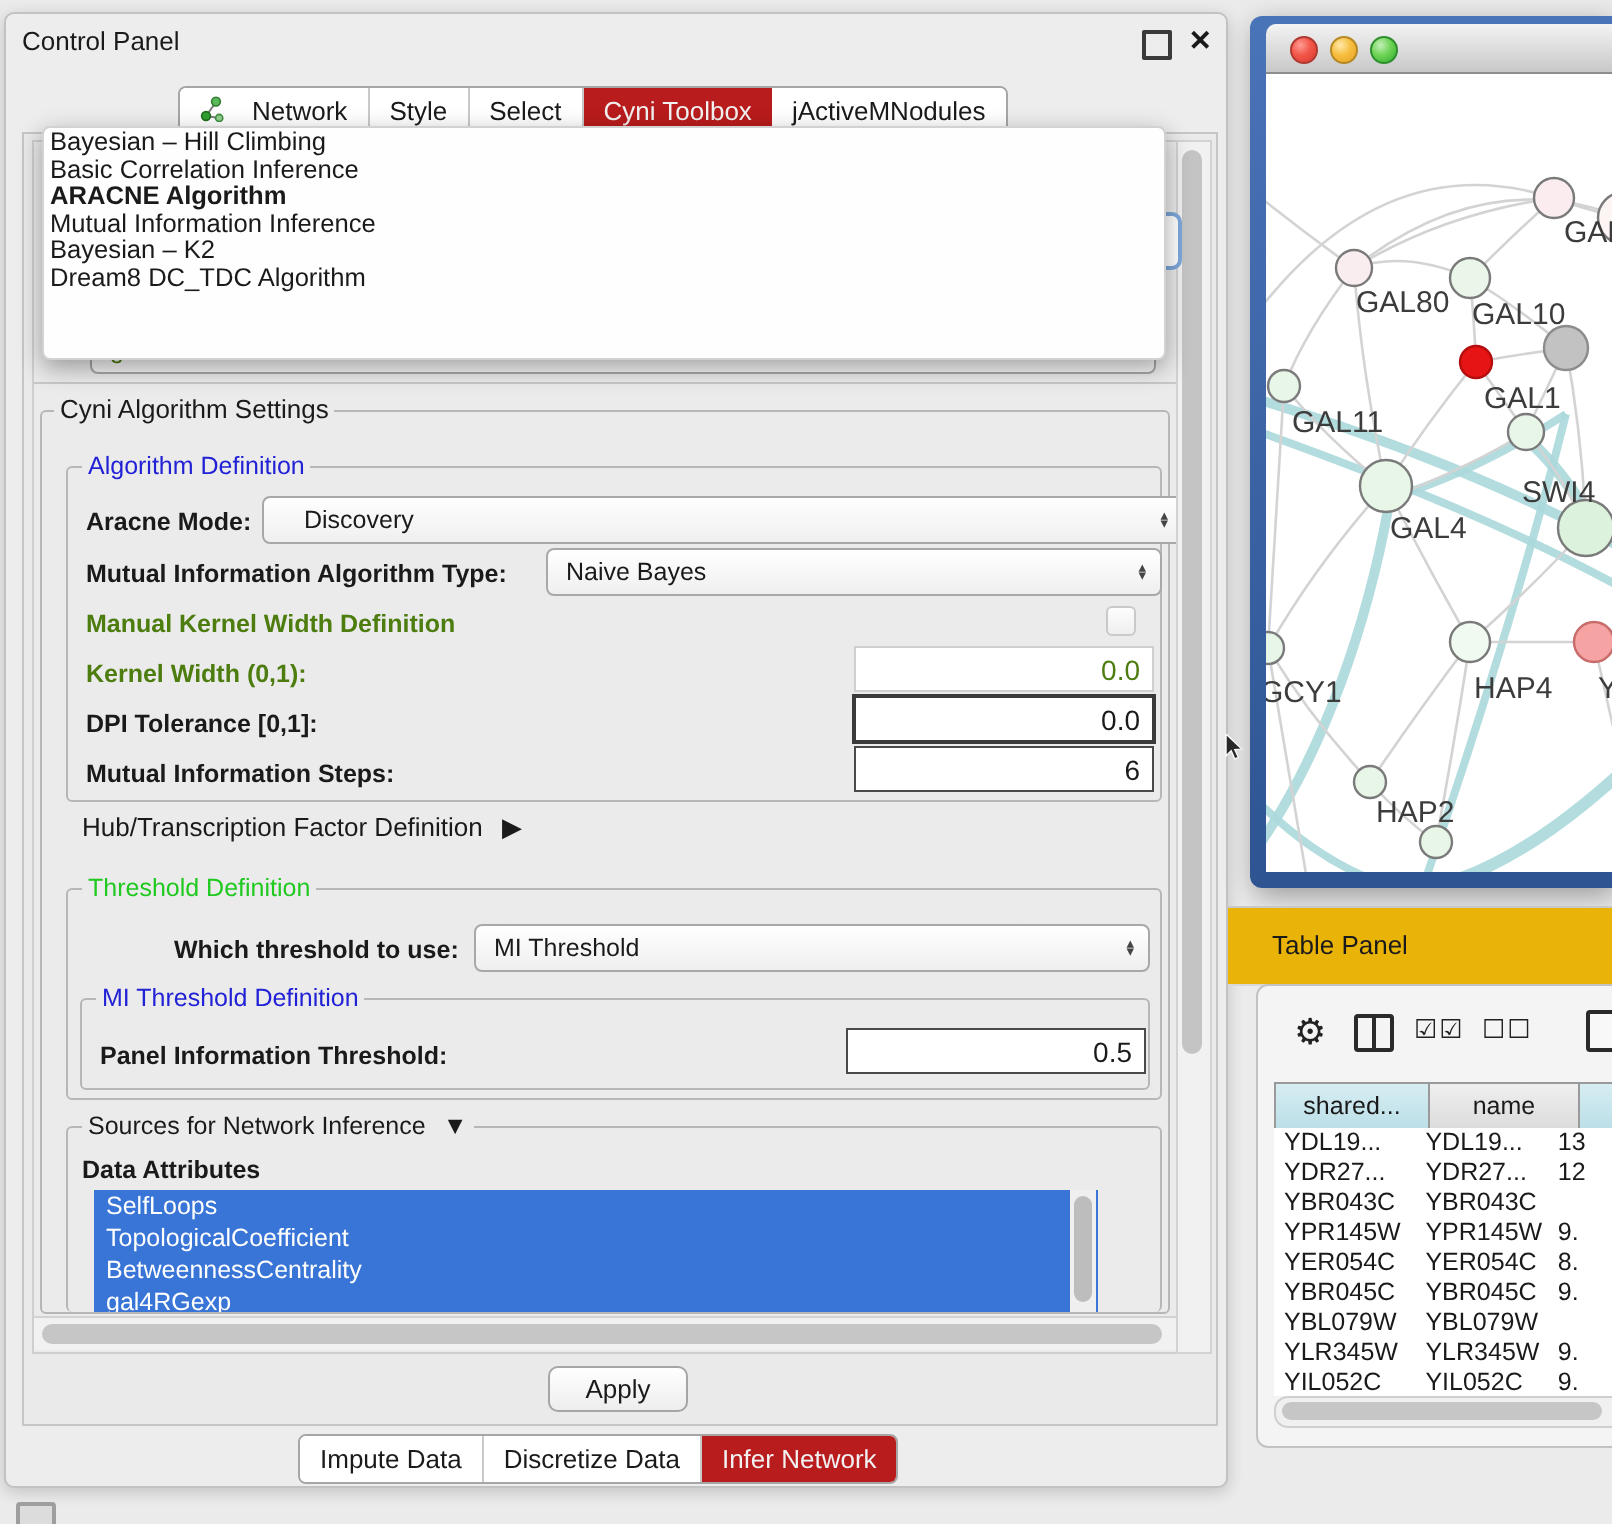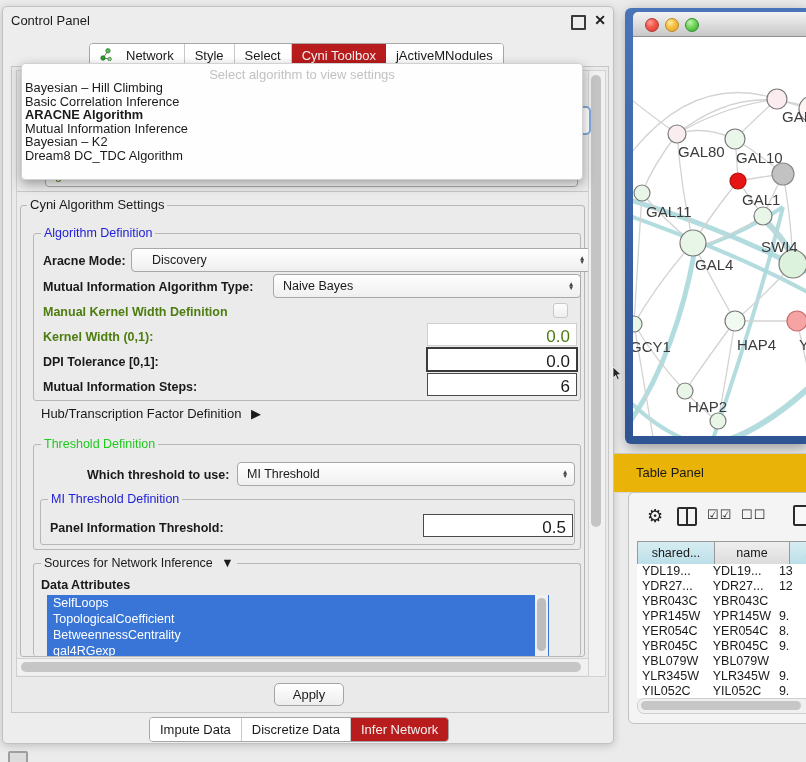--- a/index.html
+++ b/index.html
@@ -25,21 +25,21 @@
 
   .grp{border:1px solid #B7B7B7;border-radius:3px;}
   .chip{position:absolute;background:#EBEBEB;padding:0 3px;font-size:12.5px;line-height:14px;white-space:nowrap;}
   .blue-t{color:#2121D6;}
   .green-t{color:#1FC91F;}
 
   .combo{display:flex;align-items:center;justify-content:space-between;height:22px;
          padding:0 7px 0 9px;background:linear-gradient(#FFFFFF,#EFEFEF);
          border:1px solid #A8A8A8;border-radius:4px;}
   .spin{display:flex;flex-direction:column;line-height:4.5px;font-size:7.5px;color:#444;}
-  .field{background:#FFF;text-align:right;padding:3px 6px 0 0;height:18px;font-size:17px;}
+  .field{background:#FFF;text-align:right;padding:3px 6px 0 0;height:18px;font-size:14px;}
   .dis{color:#4d7c0f;}
 
   .listitem{height:16px;line-height:16px;background:#3875D7;color:#FFF;padding-left:6px;font-size:12.5px;}
 
   .thumb-v{background:#C4C4C4;border-radius:5px;}
   .thumb-h{background:#C6C6C6;border-radius:5px;}
 
   #apply{left:271px;top:676px;width:68px;height:21px;background:linear-gradient(#FFFFFF,#EDEDED);
          border:1px solid #A5A5A5;border-radius:5px;text-align:center;line-height:21px;font-size:13px;}
 
@@ -123,21 +123,20 @@
       <span class="dis">gal-filtered.sif default node</span>
       <span class="spin">
           <span>▴</span>
           <span>▾</span>
         </span>
     </div>
 
     <div class="abs" style="left:438px;top:99px;width:146px;height:25px;border:2px solid #7DA7D9;border-radius:5px;background:#FFF;z-index:5;"></div>
 
     <div id="dropdown" class="abs">
-      <div id="dd-ph">Select algorithm to view settings</div>
       <div class="dd-item">Bayesian – Hill Climbing</div>
       <div class="dd-item">Basic Correlation Inference</div>
       <div class="dd-item bold">ARACNE Algorithm</div>
       <div class="dd-item">Mutual Information Inference</div>
       <div class="dd-item">Bayesian – K2</div>
       <div class="dd-item">Dream8 DC_TDC Algorithm</div>
     </div>
 
     <div class="abs grp" style="left:17px;top:198px;width:563px;height:450px;"></div>
     <div class="chip" style="left:24px;top:191px;font-size:13px;">Cyni Algorithm Settings</div>

